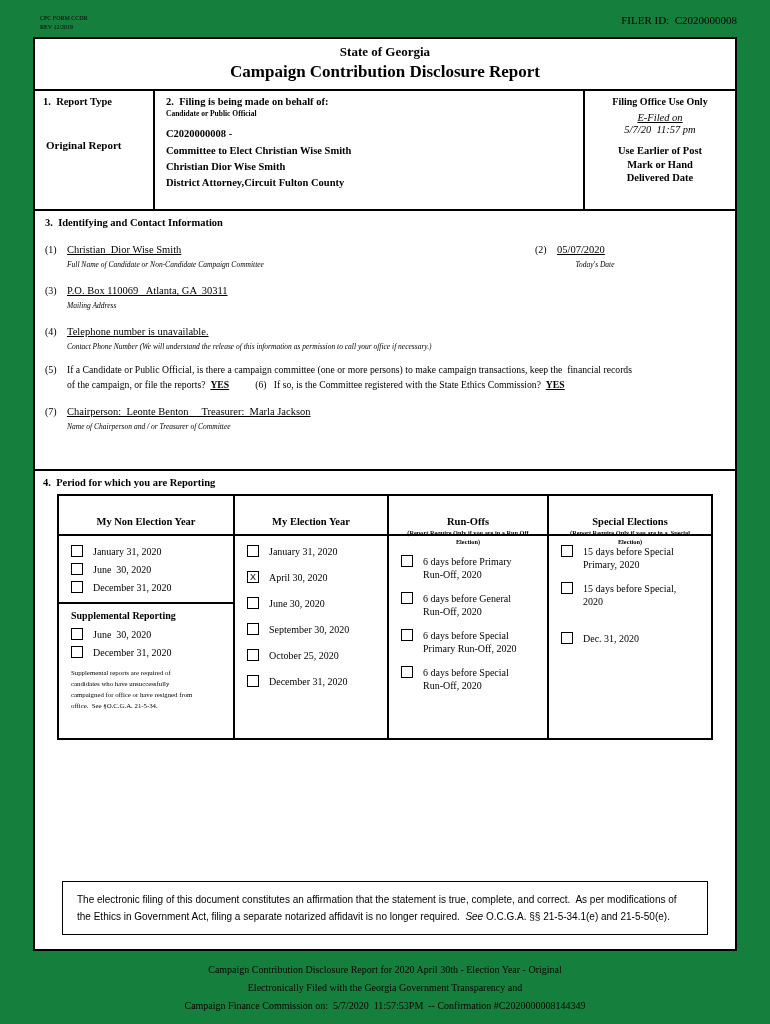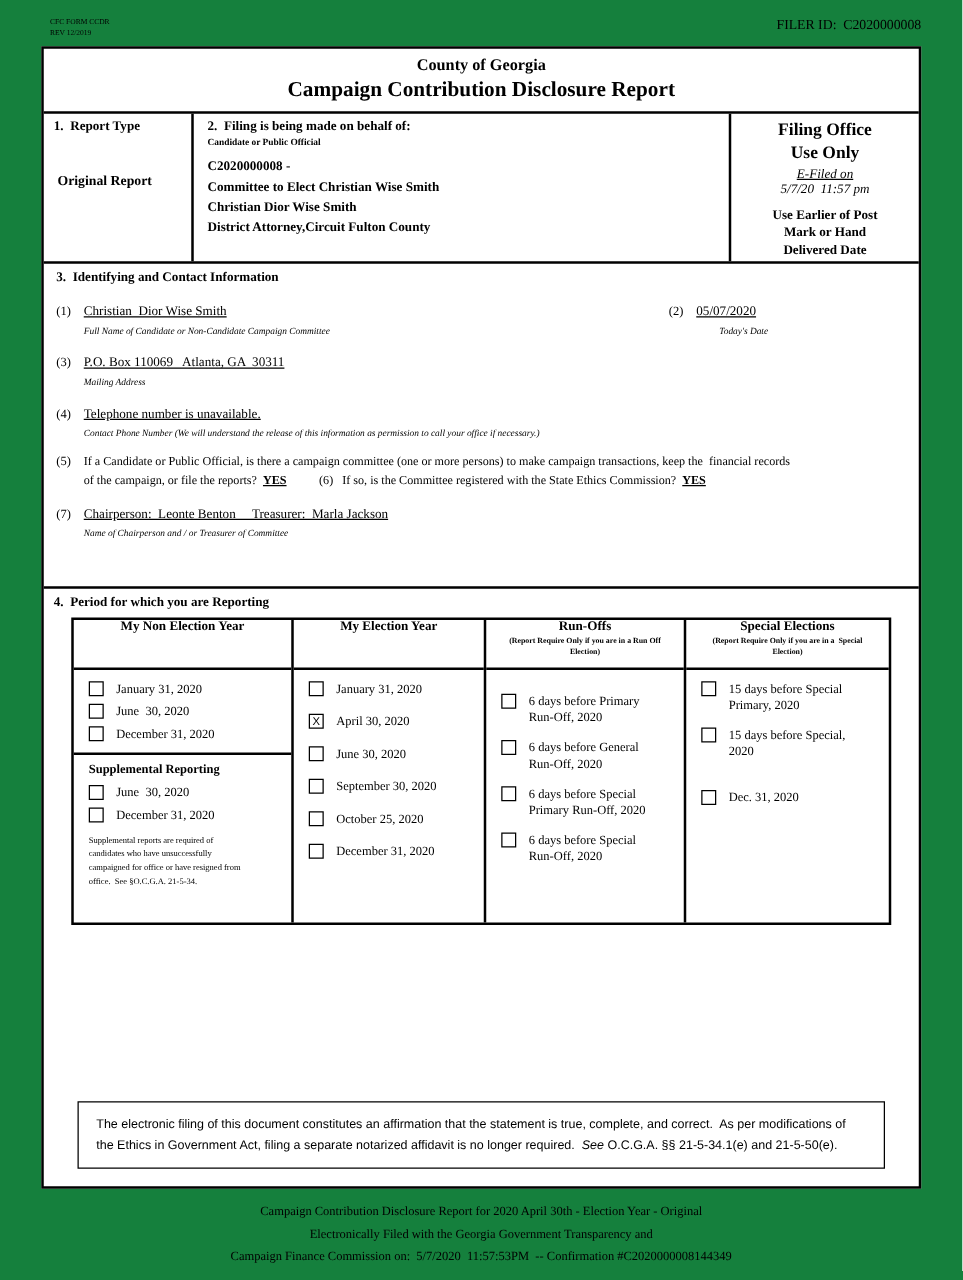--- a/index.html
+++ b/index.html
@@ -25,21 +25,21 @@
   .info-row { display:flex; border-bottom:2px solid #000; height:120px; }
   .cell { padding:5px 8px; }
   .cell-a { width:120px; border-right:2px solid #000; }
   .cell-b { flex:1; border-right:2px solid #000; padding-left:11px; }
   .cell-c { width:150px; text-align:center; }
   .cell-heading { font-weight:bold; font-size:10.5px; }
   .report-type-value { font-weight:bold; font-size:11px; margin-top:32px; padding-left:3px; }
   .sub-heading { font-weight:bold; font-size:7.5px; margin-top:2px; }
   .behalf-lines { margin-top:8px; }
   .behalf-line { font-weight:bold; font-size:10.5px; line-height:1.55; }
-  .fo-title { font-weight:bold; font-size:14px; width:96px; margin:0 auto; line-height:1.25; }
+  .fo-title { font-weight:bold; font-size:10px; width:96px; margin:0 auto; line-height:1.25; }
   .fo-efiled { font-style:italic; text-decoration:underline; font-size:10.5px; margin-top:3px; }
   .fo-date { font-style:italic; font-size:10.5px; margin-top:1px; }
   .fo-postmark { font-weight:bold; font-size:10.5px; width:106px; margin:9px auto 0; line-height:1.3; }
 
   .section3 { border-bottom:2px solid #000; padding:6px 10px; height:260px; }
   .s3-heading { font-weight:bold; font-size:10.5px; }
   .s3-row { margin-top:11px; }
   .flexrow { display:flex;align-items:center; }
   .s3-left { flex:1; }
   .s3-right { width:190px; }
@@ -51,21 +51,21 @@
   .q-line2 { margin:4px 0 0 22px; }
   .yes { font-weight:bold; text-decoration:underline; font-size:9.7px; }
   .gap28 { display:inline-block; width:26px; }
 
   .section4 { flex:1; display:flex; flex-direction:column; padding-top:6px; }
   .s4-heading { font-weight:bold; font-size:10.5px; padding:0 8px; }
   .period-table { display:flex; margin:6px 22px 0; border:2px solid #000; height:246px; }
   .pcol { display:flex; flex-direction:column; border-right:2px solid #000; }
   .pcol:last-child { border-right:none; }
   .pcol1 { width:176px; } .pcol2 { width:154px; } .pcol3 { width:160px;gap:10px; } .pcol4 { flex:1; }
-  .pcol-header { border-bottom:2px solid #000; height:40px; text-align:center; padding-top:0; }
+  .pcol-header { border-bottom:2px solid #000; height:40px; text-align:center; padding-top:20px; }
   .pcol-title { font-weight:bold; font-size:10.5px; }
   .pcol-sub { font-weight:bold; font-size:6.3px; line-height:1.35; margin-top:2px; padding:0 10px; }
   .pcol-body { flex:1; padding:9px 6px 4px 12px; }
   .cb-row { display:flex; align-items:flex-start; }
   .cb { flex:0 0 auto; width:12px; height:12px; border:1px solid #000; font-size:9px; line-height:11px;
         text-align:center; font-family:"Liberation Sans", sans-serif; background:#fff; }
   .cb-label { font-size:10px; margin-left:10px; line-height:1.3; }
   .tight .cb-row + .cb-row { margin-top:5px; }
   .roomy .cb-row + .cb-row { margin-top:13px; }
   .wrap .cb-row + .cb-row { margin-top:11px; }
@@ -91,21 +91,21 @@
     <div class="form-code">
       <div data-bind="header.form_code_line1">CFC FORM CCDR</div>
       <div data-bind="header.form_code_line2">REV 12/2019</div>
     </div>
     <div class="filer-id" data-bind="header.filer_id">FILER ID:  C2020000008</div>
   </div>
 
   <div class="main-box">
 
     <div class="title-block">
-      <div class="state-title" data-bind="title.state">County of Georgia</div>
+      <div class="state-title" data-bind="title.state">State of Georgia</div>
       <div class="report-title" data-bind="title.report">Campaign Contribution Disclosure Report</div>
     </div>
 
     <div class="info-row">
       <div class="cell cell-a">
         <div class="cell-heading" data-bind="section1.heading">1.  Report Type</div>
         <div class="report-type-value" data-bind="section1.value">Original Report</div>
       </div>
       <div class="cell cell-b">
         <div class="cell-heading" data-bind="section2.heading">2.  Filing is being made on behalf of:</div>

